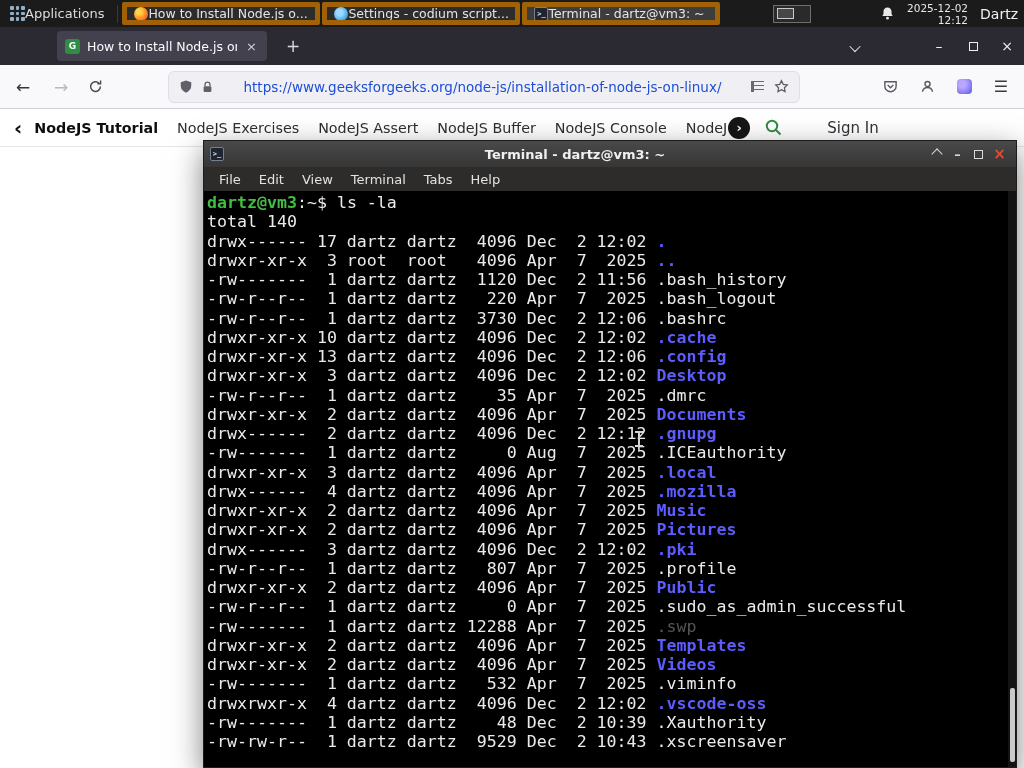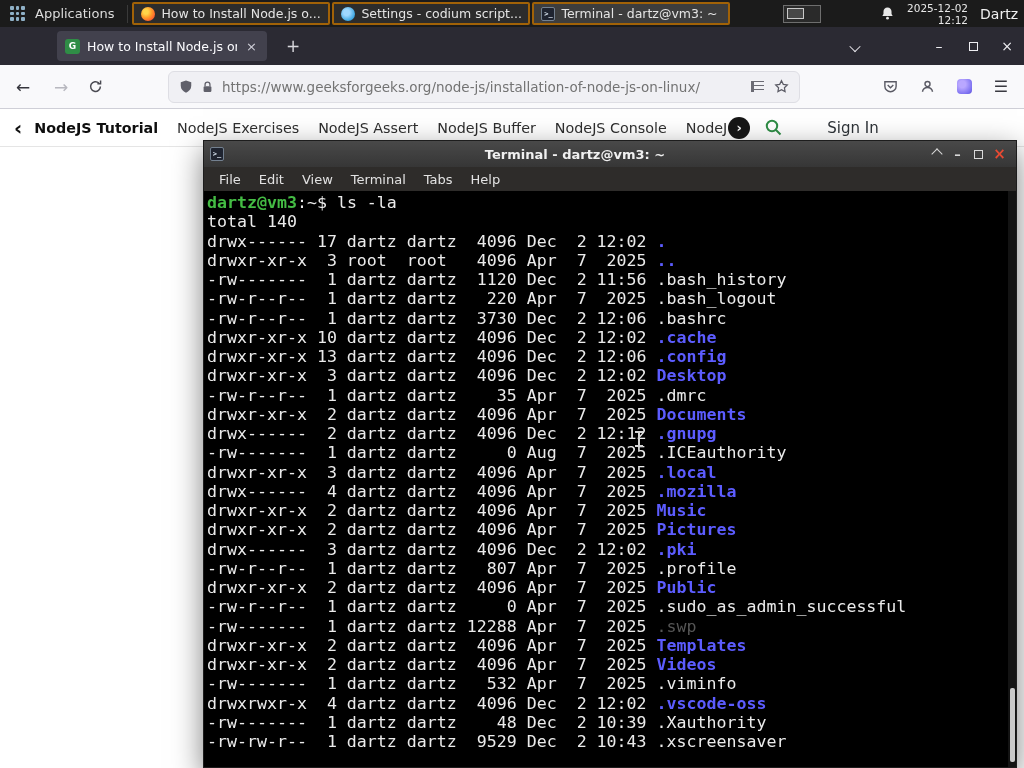--- a/index.html
+++ b/index.html
@@ -2,25 +2,25 @@
 <html><head>
 <meta charset="utf-8">
 <style>
   *{box-sizing:border-box;margin:0;padding:0;}
   html,body{width:1024px;height:768px;overflow:hidden;}
   body{font-family:"DejaVu Sans","Liberation Sans",sans-serif;background:#fff;}
   .screen{position:relative;width:1024px;height:768px;overflow:hidden;background:#fff;}
 
   
   .panel{position:absolute;top:0;left:0;right:0;height:27px;background:#1b1b1b;display:flex;align-items:center;color:#dcdcdc;font-size:13px;z-index:90;}
-  .app-btn{display:flex;align-items:center;gap:10px;padding:0 10px;height:100%;}
+  .app-btn{display:flex;align-items:center;gap:0;padding:0 10px;height:100%;}
   .grid-icon{width:15px;height:15px;display:grid;grid-template-columns:repeat(3,1fr);gap:2px;}
   .grid-icon i{background:#8fb0c6;border-radius:1px;}
   .panel-sep{width:1px;height:18px;background:#3a3a3a;margin:0 3px;}
-  .task-btn{display:flex;align-items:center;gap:6px;width:198px;height:23px;margin:0 1px;padding:0 7px;background:#2c2c2c;border:2px solid #a16207;border-radius:2px;font-size:12.5px;color:#e4e4e4;overflow:hidden;white-space:nowrap;}
+  .task-btn{display:flex;align-items:center;width:198px;height:23px;margin:0 1px;padding:0 7px;background:#2c2c2c;border:5px solid #a16207;border-radius:2px;font-size:12.5px;color:#e4e4e4;overflow:hidden;white-space:nowrap;}
   .task-btn.active{background:#3d3d3d;}
   .task-title{overflow:hidden;white-space:nowrap;text-overflow:clip;}
   .ticon{flex:0 0 auto;width:14px;height:14px;border-radius:50%;}
   .firefox-ico{background:radial-gradient(circle at 35% 35%, #ffd54a 0 18%, #ff9d2a 45%, #ff5f2e 75%, #e6432a 100%);}
   .codium-ico{background:radial-gradient(circle at 40% 40%, #9fd8ff 0 25%, #3da6e0 70%, #1f7fc0 100%);}
   .term-ico{border-radius:2px;background:#1f2430;border:1px solid #73808f;color:#d7e3ee;font:bold 7px "DejaVu Sans Mono",monospace;display:flex;align-items:center;justify-content:center;}
   .pager{width:38px;height:18px;border:1px solid #6e6e6e;background:#2a2a2a;margin-left:52px;position:relative;}
   .pager i{position:absolute;left:3px;top:2px;width:17px;height:11px;border:1px solid #c9c9c9;background:#474747;}
   .panel-right{margin-left:auto;display:flex;align-items:center;gap:12px;padding-right:6px;}
   .clock{text-align:right;font-size:10.5px;line-height:12px;color:#e8e8e8;}
@@ -39,21 +39,21 @@
   .chev.down{transform:rotate(45deg) translate(-1px,-1px);}
   .chev.up{transform:rotate(-135deg);}
   .alltabs{width:30px;text-align:center;margin-right:52px;}
   .winbtn{width:34px;height:30px;display:flex;align-items:center;justify-content:center;font-size:14px;color:#eeeef2;}
   .sq{display:inline-block;width:9px;height:9px;border:1.4px solid currentColor;}
 
   .toolbar{height:44px;background:#f9f9fb;border-bottom:1px solid #cfcfd7;display:flex;align-items:center;padding:0 12px;gap:16px;}
   .nav-ico{font-size:17px;color:#35353c;width:22px;text-align:center;}
   .nav-ico.disabled{color:#b8b8bf;}
   .urlbar{margin-left:42px;width:632px;height:32px;background:#f0f0f4;border:1px solid #dedee4;border-radius:6px;display:flex;align-items:center;padding:0 10px;gap:8px;}
-  .url-text{flex:1;font-size:13.5px;color:#737373;overflow:hidden;white-space:nowrap;}
+  .url-text{flex:1;font-size:13.5px;color:#1d4ed8;overflow:hidden;white-space:nowrap;text-align:center;}
   .reader-ico{display:inline-block;width:13px;height:11px;border-left:3px solid #6a6a73;background:repeating-linear-gradient(#6a6a73 0 1.5px,transparent 1.5px 4px);margin-right:2px;}
   .tb-right{margin-left:auto;display:flex;align-items:center;gap:22px;padding-right:4px;}
   .ext-ico{width:15px;height:15px;border-radius:4px;background:radial-gradient(circle at 35% 35%, #b9a7ff 0 25%, #7a6ff0 75%, #5a4fd0 100%);}
   .hamb{font-size:16px;color:#3a3a41;}
 
   
   .gfgbar{height:38px;background:#fff;border-bottom:1px solid #e5e5e5;display:flex;align-items:center;padding:0 14px;color:#2f2f2f;}
   .gchev{font-size:20px;font-weight:bold;color:#111;line-height:1;}
   .gfg-items{display:flex;gap:19px;margin-left:12px;font-size:14.3px;white-space:nowrap;overflow:hidden;width:692px;}
   .gfg-items .first{font-weight:bold;color:#0f0f0f;}

